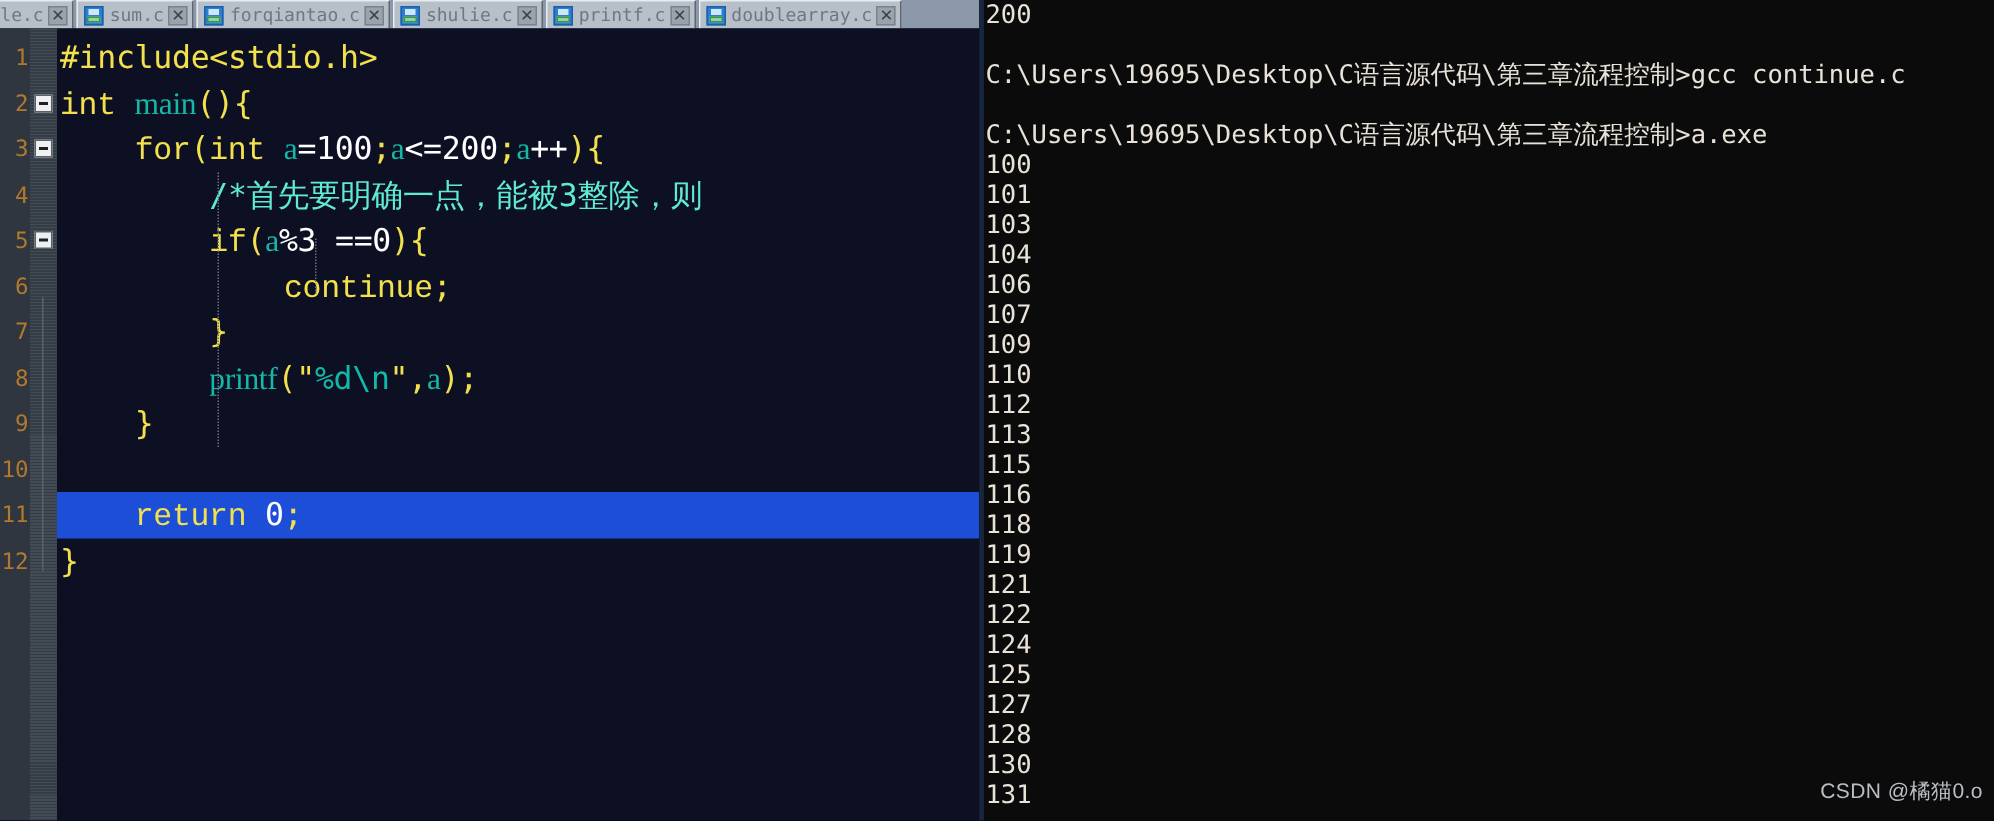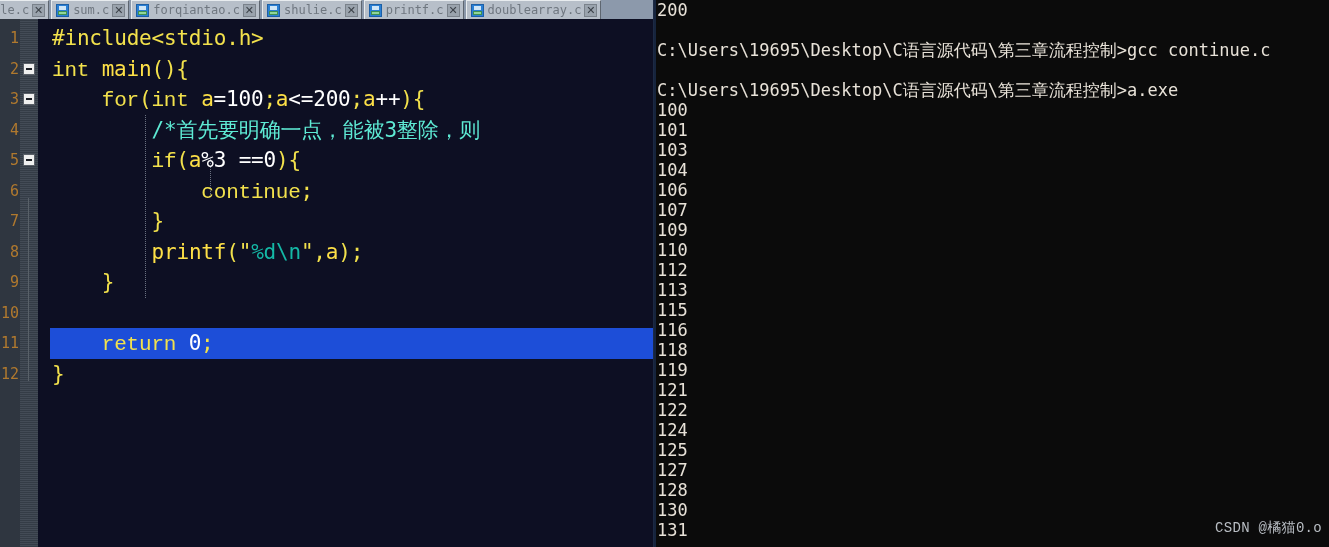--- a/index.html
+++ b/index.html
@@ -172,39 +172,38 @@
     width: 1px;
     background: #596169;
   }
   #code {
     position: relative;
     flex: 1 1 auto;
     background: #0d0f23;
     overflow: hidden;
     padding-top: 4px;
     box-sizing: border-box;
-    padding-left: 12px;
   }
   .codeline {
     height: 30.5px;
     line-height: 30.5px;
     font-size: 21px;
     white-space: pre;
     font-family: "DejaVu Sans Mono", "Liberation Mono", monospace;
     position: relative;
     padding-left: 2px;
     color: #e6e6e6;
     letter-spacing: -0.2px;
   }
   .codeline.current {
     background: #1d4ed8;
   }
   .k-pre  { color: #f2e14c; }   
   .k-kw   { color: #f2e14c; font-family: Liberation Mono, monospace; }   
-  .k-id   { color: #fde047; }   
+  .k-id   { color: #14b8a6; font-family: Liberation Serif, serif; }   
   .k-num  { color: #ffffff; }
   .k-str  { color: #14b8a6; }   
   .k-punc { color: #f2e14c; }
   .k-cmt  { color: #5eead4; }   
   .k-op   { color: #ffffff; }
 
   
   .indent-guide {
     position: absolute;
     width: 1px;
@@ -233,21 +232,21 @@
     height: 20px;
     line-height: 20px;
     white-space: pre;
     overflow: hidden;
   }
   .cline.blank { height: 20px; }
   #watermark {
     position: absolute;
     right: 7px;
     bottom: 10px;
-    font-family: Liberation Mono, monospace;
+    font-family: Liberation Sans, sans-serif;
     font-size: 14px;
     color: #b9bec4;
     letter-spacing: 0.3px;
     white-space: nowrap;
   }
   
   #console-edge {
     position: absolute;
     left: 0; top: 0;
     width: 2px; height: 547px;

